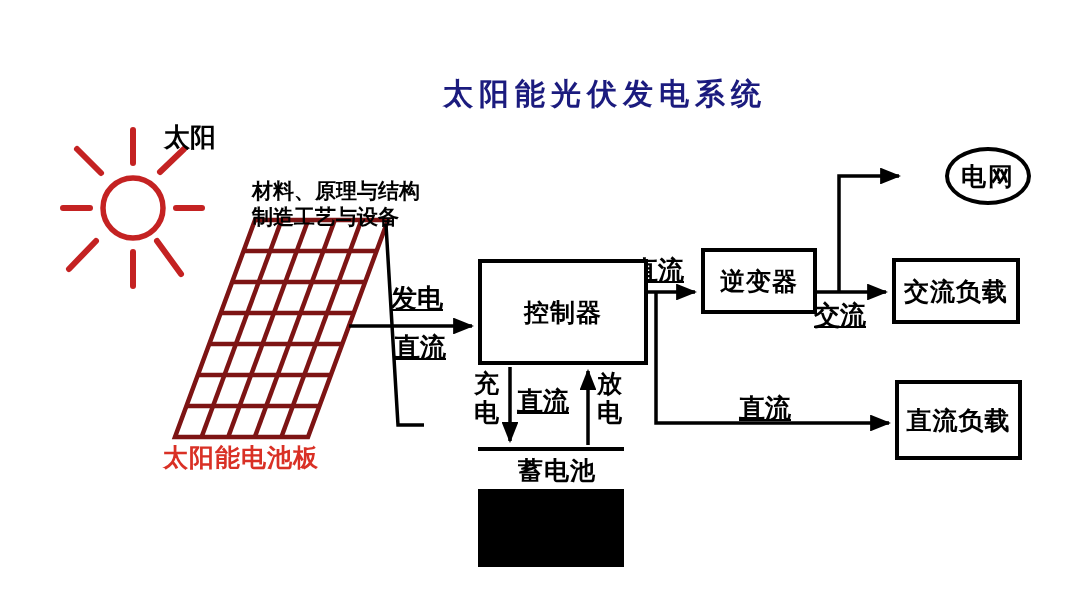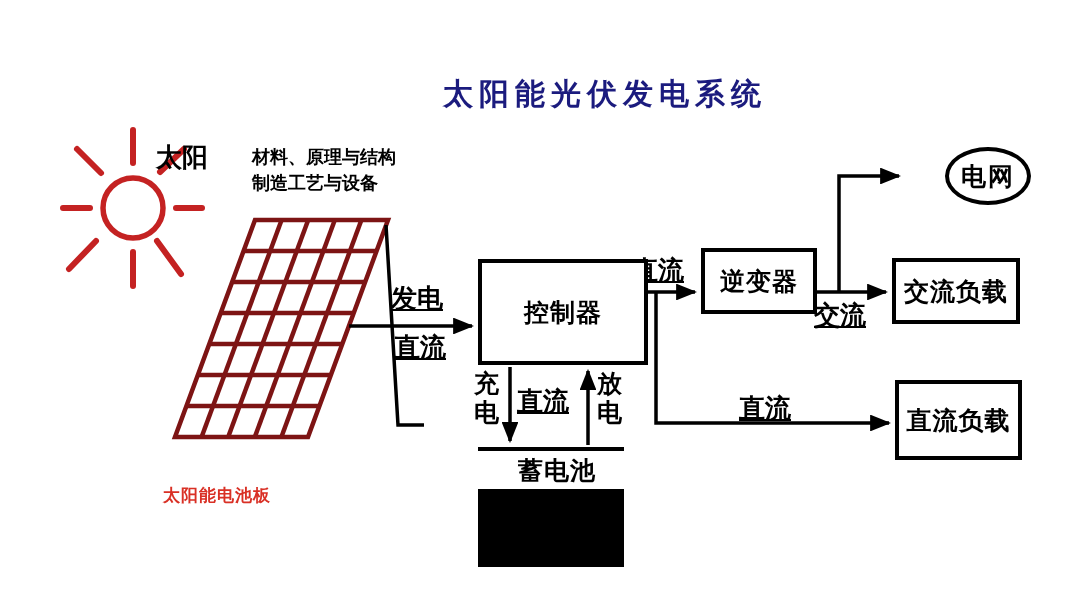--- a/index.html
+++ b/index.html
@@ -5,25 +5,25 @@
   html,body { margin:0; padding:0; background:#ffffff; }
   #canvas {
     position:relative; width:1080px; height:614px; background:#ffffff;
     font-family:"Liberation Sans", sans-serif; overflow:hidden;
   }
   .title {
     position:absolute; left:443px; top:74px; font-size:30px; font-weight:bold;
     letter-spacing:6px; white-space:nowrap; color:var(--c-title,#1b1b7e);
   }
   .label { position:absolute; font-weight:bold; color:#000; white-space:nowrap; }
-  .note { position:absolute; left:252px; top:144px; font-size:18px; font-weight:bold;
+  .note { position:absolute; left:252px; top:178px; font-size:21px; font-weight:bold;
           line-height:26px; color:#000; }
-  .sun-label { left:156px; top:120px; font-size:26px;margin-top:20px; }
-  .panel-label { left:163px; top:441px; font-size:17px; letter-spacing:1px;
-                 color:var(--c-panel_label,#d93025);margin-top:43px; }
+  .sun-label { left:164px; top:120px; font-size:26px; }
+  .panel-label { left:163px; top:441px; font-size:25px; letter-spacing:1px;
+                 color:var(--c-panel_label,#d93025); }
   .edge-label { font-size:26px;text-decoration:underline; }
   .vlabel {
     position:absolute; font-weight:bold; color:#000; font-size:25px;
     width:27px; line-height:29px; word-break:break-all; text-align:center;
   }
   .node {
     position:absolute; box-sizing:border-box; border:4px solid #000; background:#fff;
     display:flex; align-items:center; justify-content:center;
     font-size:25px; font-weight:bold; color:#000; letter-spacing:1px;
   }

